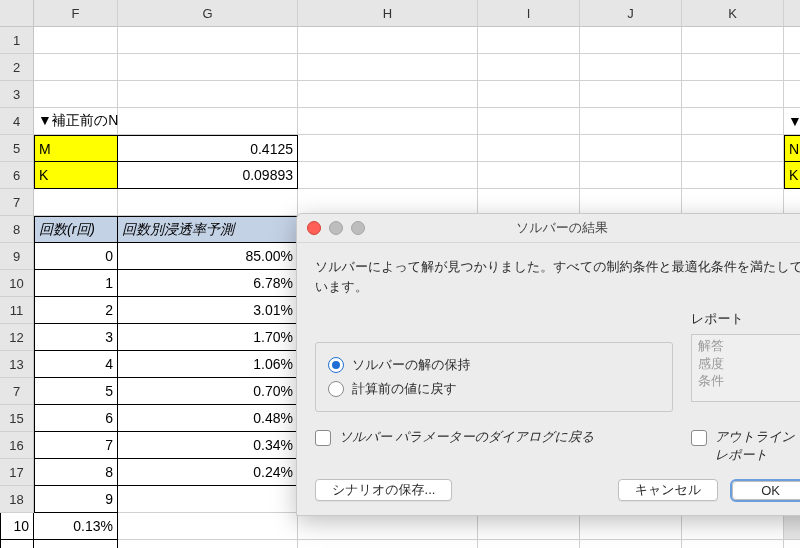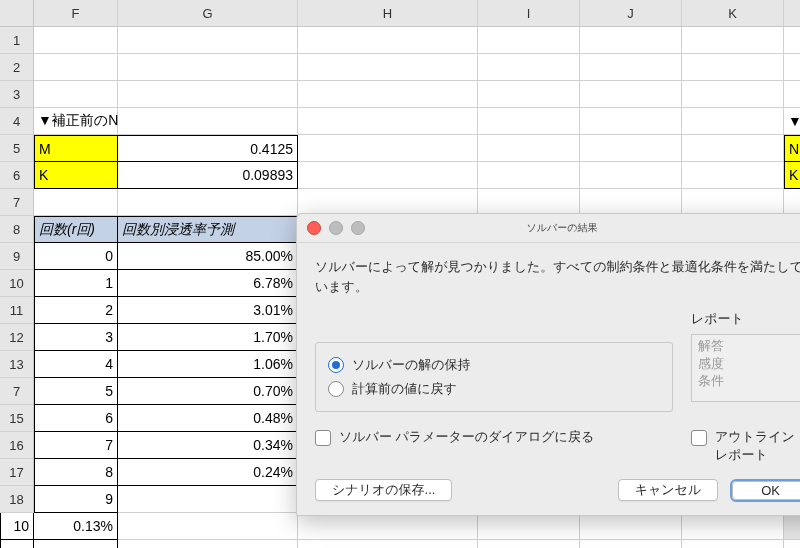--- a/index.html
+++ b/index.html
@@ -123,21 +123,21 @@
     top: 7px;
     display: flex;
     gap: 8px;
   }
   .tl {
     width: 12px; height: 12px; border-radius: 50%;
   }
   .tl.red    { background: var(--mac-red); border: 0.5px solid #d04438; }
   .tl.yellow { background: #bdbdbd; border: 0.5px solid #a7a7a7; }
   .tl.green  { background: #bdbdbd; border: 0.5px solid #a7a7a7; }
-  .dlg-title { font-size: 10px; color: #444; }
+  .dlg-title { font-size: 13px; color: #444; }
   .dlg-body {
     padding: 14px 18px 14px 18px;
   }
   .msg { line-height: 1.5; margin-bottom: 14px; }
   .mid {
     display: flex;
     gap: 18px;
     margin-bottom: 16px;
   }
   .radio-box {
@@ -198,21 +198,21 @@
     align-items: flex-start;
   }
   .chk {
     width: 14px; height: 14px;
     border: 1px solid #8a8a8a;
     border-radius: 3px;
     background: #fff;
     margin-top: 2px;
     flex-shrink: 0;
   }
-  .chk-text { line-height: 1.35; }
+  .chk-text { line-height: 1.35; font-style: italic; }
   .btn-row {
     display: flex;
     align-items: center;
     gap: 14px;
   }
   .btn-row .spacer { flex: 1; }
   .mac-btn {
     background: var(--mac-button-bg);
     border: 1px solid #bfbfbf;
     border-radius: 4px;

